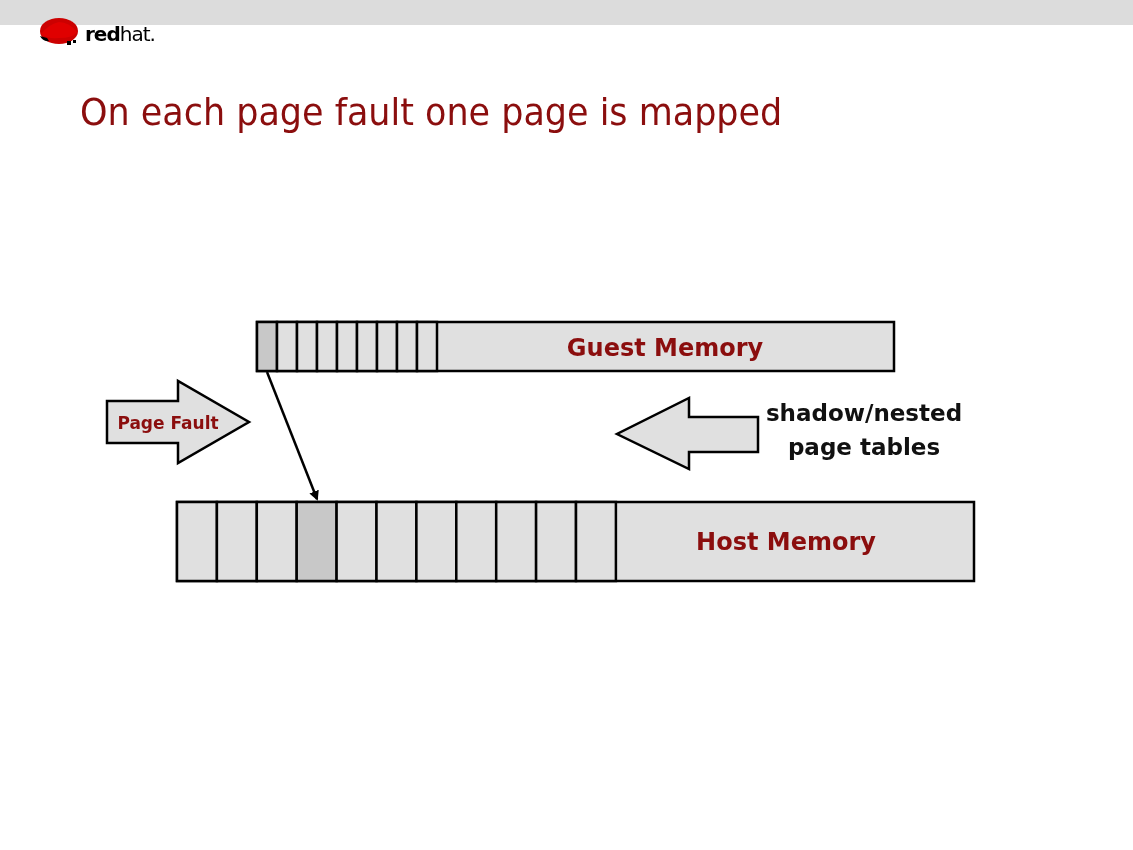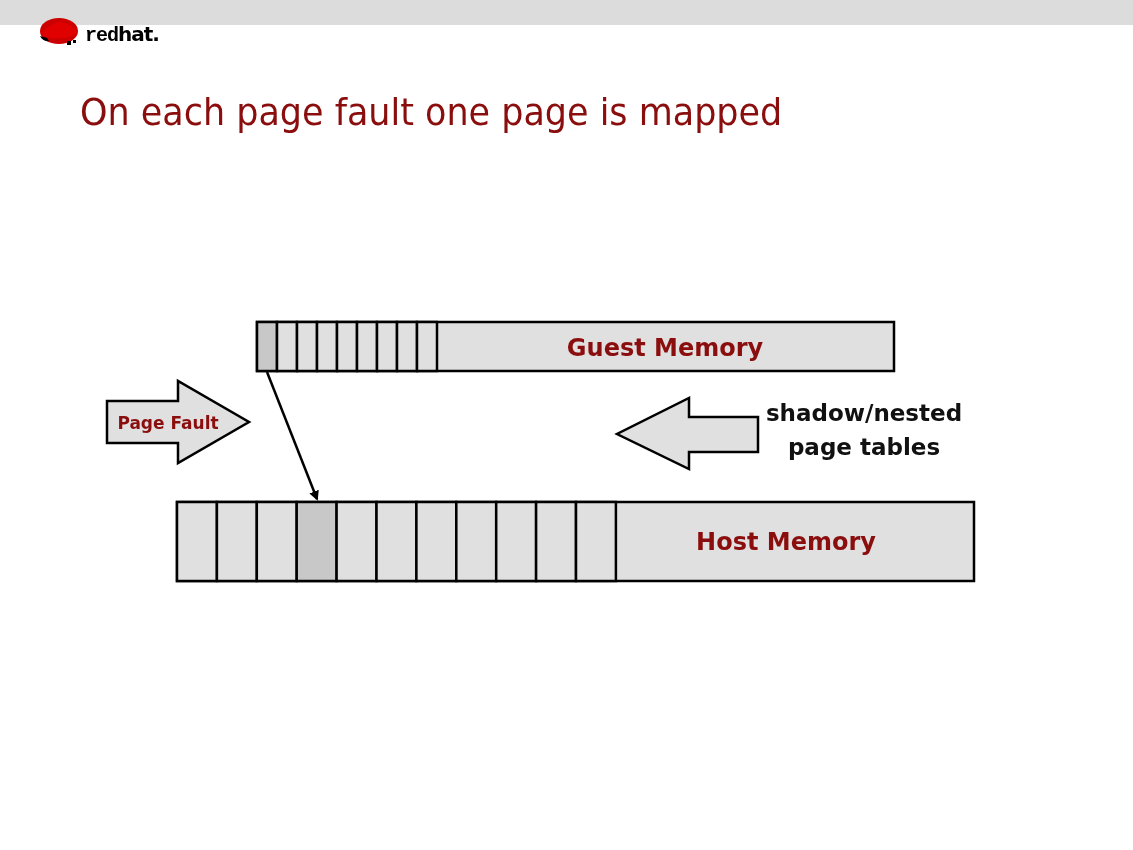--- a/index.html
+++ b/index.html
@@ -5,22 +5,22 @@
   html, body { margin: 0; padding: 0; }
   body {
     width: 1133px; height: 850px; position: relative; overflow: hidden;
     background: #ffffff;
     font-family: "DejaVu Sans", sans-serif;
   }
   .topbar { position: absolute; left: 0; top: 0; width: 1133px; height: 25px; background: #dcdcdc; }
   .logo { position: absolute; left: 37px; top: 13px; height: 36px; display: flex; align-items: center; }
   .logo svg { display: block; }
   .logo-text { font-family: "DejaVu Sans", sans-serif; font-size: 20px; letter-spacing: -1px; color: #000; margin-left: 4px; margin-top: 6px; }
-  .logo-text b { font-weight: bold; font-family: Liberation Mono, monospace; }
-  .logo-text span.light { font-weight: bold; }
+  .logo-text b { font-weight: bold; }
+  .logo-text span.light { font-weight: normal; }
   .title {
     position: absolute; left: 80px; top: 90px;
     font-family: "DejaVu Sans", sans-serif; font-size: 38px; color: #8b0e0e;
     transform: scaleX(0.92); transform-origin: left top; white-space: nowrap;
   }
   svg.diagram { position: absolute; left: 0; top: 0; }
   .lbl-red { fill: #8b0e0e; font-family: "DejaVu Sans", sans-serif; font-weight: bold; }
   .lbl-black { fill: #111; font-family: "DejaVu Sans", sans-serif; font-weight: bold; }
 </style>
 </head>

